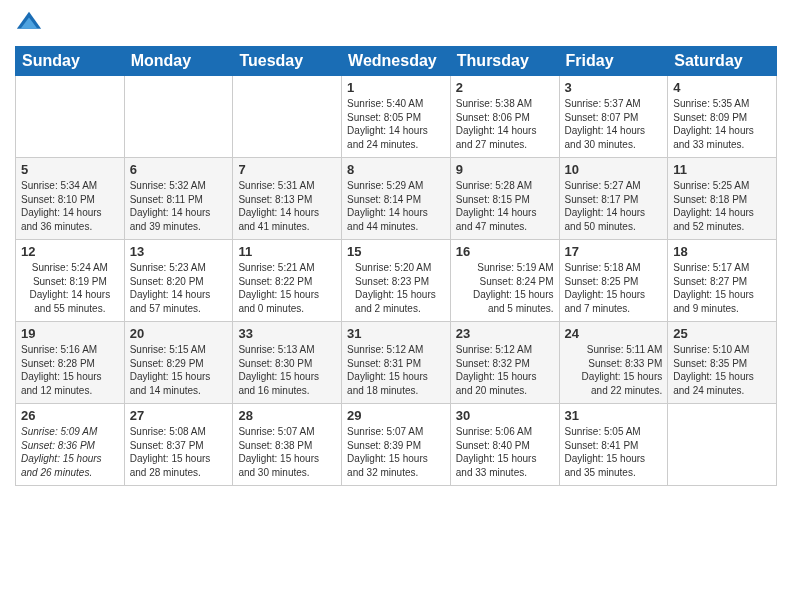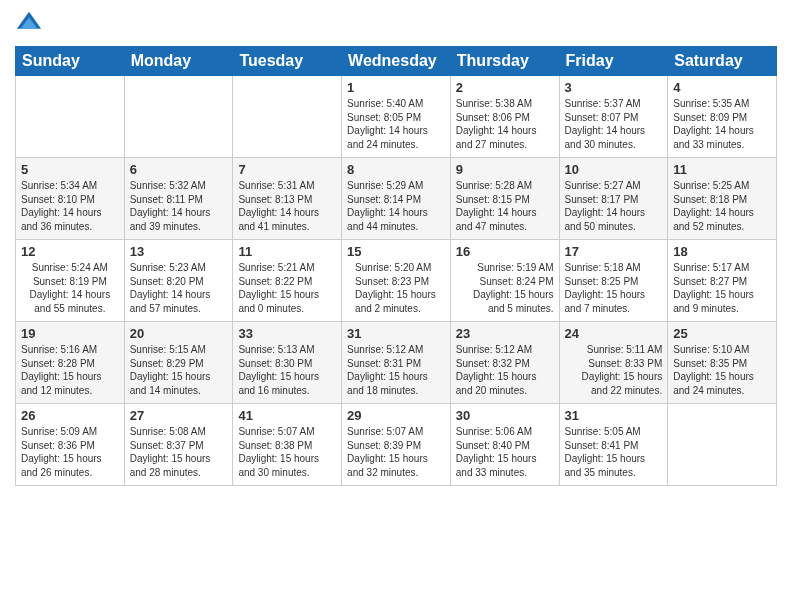--- a/index.html
+++ b/index.html
@@ -287,32 +287,32 @@
           <td>
             <div class="day-number">25</div>
             <div class="day-info" style="white-space: pre-line;">Sunrise: 5:10 AM
 Sunset: 8:35 PM
 Daylight: 15 hours and 24 minutes.</div>
           </td>
         </tr>
         <tr>
           <td>
             <div class="day-number">26</div>
-            <div class="day-info" style="white-space: pre-line;">Sunrise: 5:09 AM
+            <div class="day-info" style="white-space: pre-line; font-style: italic;">Sunrise: 5:09 AM
 Sunset: 8:36 PM
 Daylight: 15 hours and 26 minutes.</div>
           </td>
           <td>
             <div class="day-number">27</div>
             <div class="day-info" style="white-space: pre-line;">Sunrise: 5:08 AM
 Sunset: 8:37 PM
 Daylight: 15 hours and 28 minutes.</div>
           </td>
           <td>
-            <div class="day-number">41</div>
+            <div class="day-number">28</div>
             <div class="day-info" style="white-space: pre-line;">Sunrise: 5:07 AM
 Sunset: 8:38 PM
 Daylight: 15 hours and 30 minutes.</div>
           </td>
           <td>
             <div class="day-number">29</div>
             <div class="day-info" style="white-space: pre-line;">Sunrise: 5:07 AM
 Sunset: 8:39 PM
 Daylight: 15 hours and 32 minutes.</div>
           </td>

